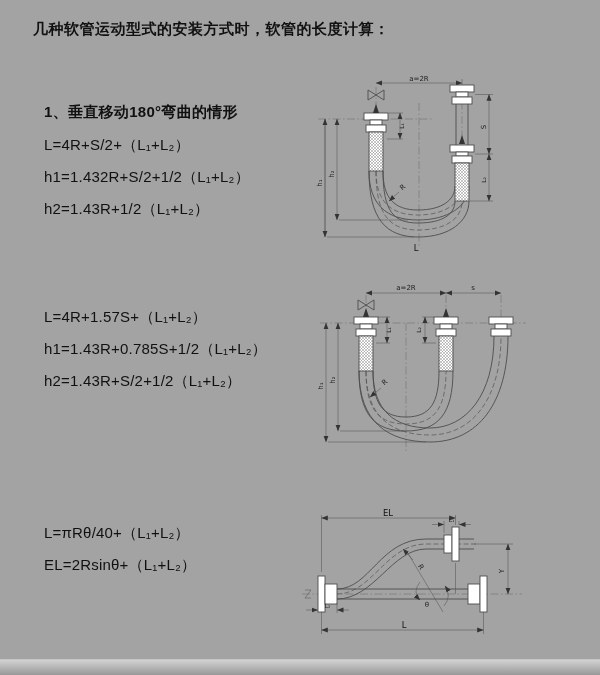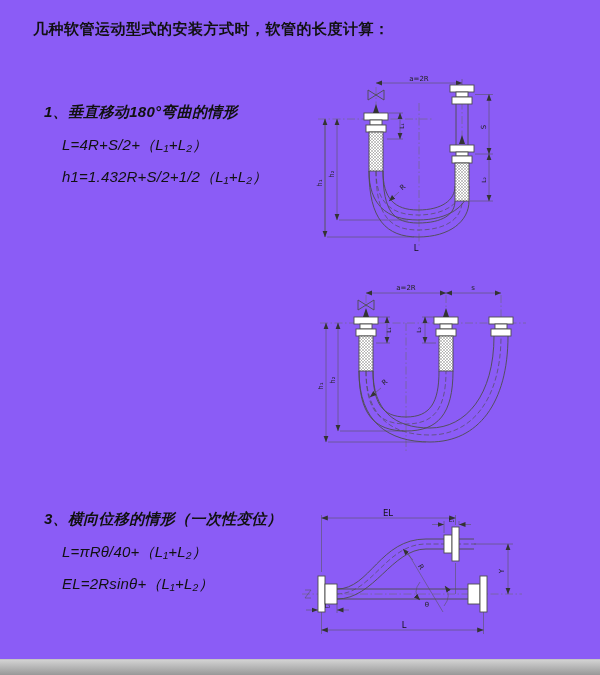--- a/index.html
+++ b/index.html
@@ -1,21 +1,21 @@
 <!DOCTYPE html>
 <html><head>
 <meta charset="utf-8">
 <style>
   html,body{margin:0;padding:0;background:#fff;}
-  .page{position:relative;width:600px;height:675px;background:#8b5cf6;overflow:hidden;
+  .page{position:relative;width:600px;height:675px;background:#a3a3a3;overflow:hidden;
         font-family:"Liberation Sans","DejaVu Sans",sans-serif;color:#111;}
   .title{position:absolute;left:33px;top:20px;font-size:15px;font-weight:bold;letter-spacing:.5px;}
-  .sec{position:absolute;left:44px;width:290px;font-style:italic;}
+  .sec{position:absolute;left:44px;width:290px;}
   .sec-head{font-size:15px;font-weight:bold;letter-spacing:.3px;}
-  .formulas{margin-left:18px;}
+  .formulas{}
   .formula{margin-top:16px;font-size:15px;line-height:16px;letter-spacing:.2px;}
   .formula:first-child{margin-top:15px;}
   .diag{position:absolute;}
   .edge{position:absolute;left:0;right:0;bottom:0;height:15px;
         background:linear-gradient(#d2d2d2,#989898);border-top:1px solid #c5c5c5;}
   
   .ol{fill:none;stroke:#4d4d4d;stroke-width:.9;}
   .th{fill:none;stroke:#555;stroke-width:.55;}
   .cl{fill:none;stroke:#6a6a6a;stroke-width:.55;stroke-dasharray:8 2.5 1.5 2.5;}
   .hd{fill:none;stroke:#4d4d4d;stroke-width:.65;stroke-dasharray:5 2.5;}
@@ -30,28 +30,33 @@
 
 <div class="page">
 
   <div class="title">几种软管运动型式的安装方式时，软管的长度计算：</div>
 
   <section class="sec" style="top:103px">
     <div class="sec-head">1、垂直移动180°弯曲的情形</div>
     <div class="formulas">
       <div class="formula">L=4R+S/2+（L₁+L₂）</div>
       <div class="formula">h1=1.432R+S/2+1/2（L₁+L₂）</div>
+      <div class="formula">h2=1.43R+1/2（L₁+L₂）</div>
     </div>
   </section>
 
   <section class="sec" style="top:294px">
+    <div class="formulas">
+      <div class="formula">L=4R+1.57S+（L₁+L₂）</div>
+      <div class="formula">h1=1.43R+0.785S+1/2（L₁+L₂）</div>
+      <div class="formula">h2=1.43R+S/2+1/2（L₁+L₂）</div>
+    </div>
   </section>
 
   <section class="sec" style="top:510px">
-    <div class="sec-head">3、横向位移的情形（一次性变位）</div>
     <div class="formulas">
       <div class="formula">L=πRθ/40+（L₁+L₂）</div>
       <div class="formula">EL=2Rsinθ+（L₁+L₂）</div>
     </div>
   </section>
 
   <svg class="diag" style="left:312px;top:73px" width="212" height="182" viewBox="0 0 212 182">
     <defs>
       <marker id="a1" markerWidth="7" markerHeight="7" refX="6.3" refY="3.5" orient="auto-start-reverse" markerUnits="userSpaceOnUse">
         <path d="M0,1 L6.5,3.5 L0,6 Z" fill="#333"></path>

